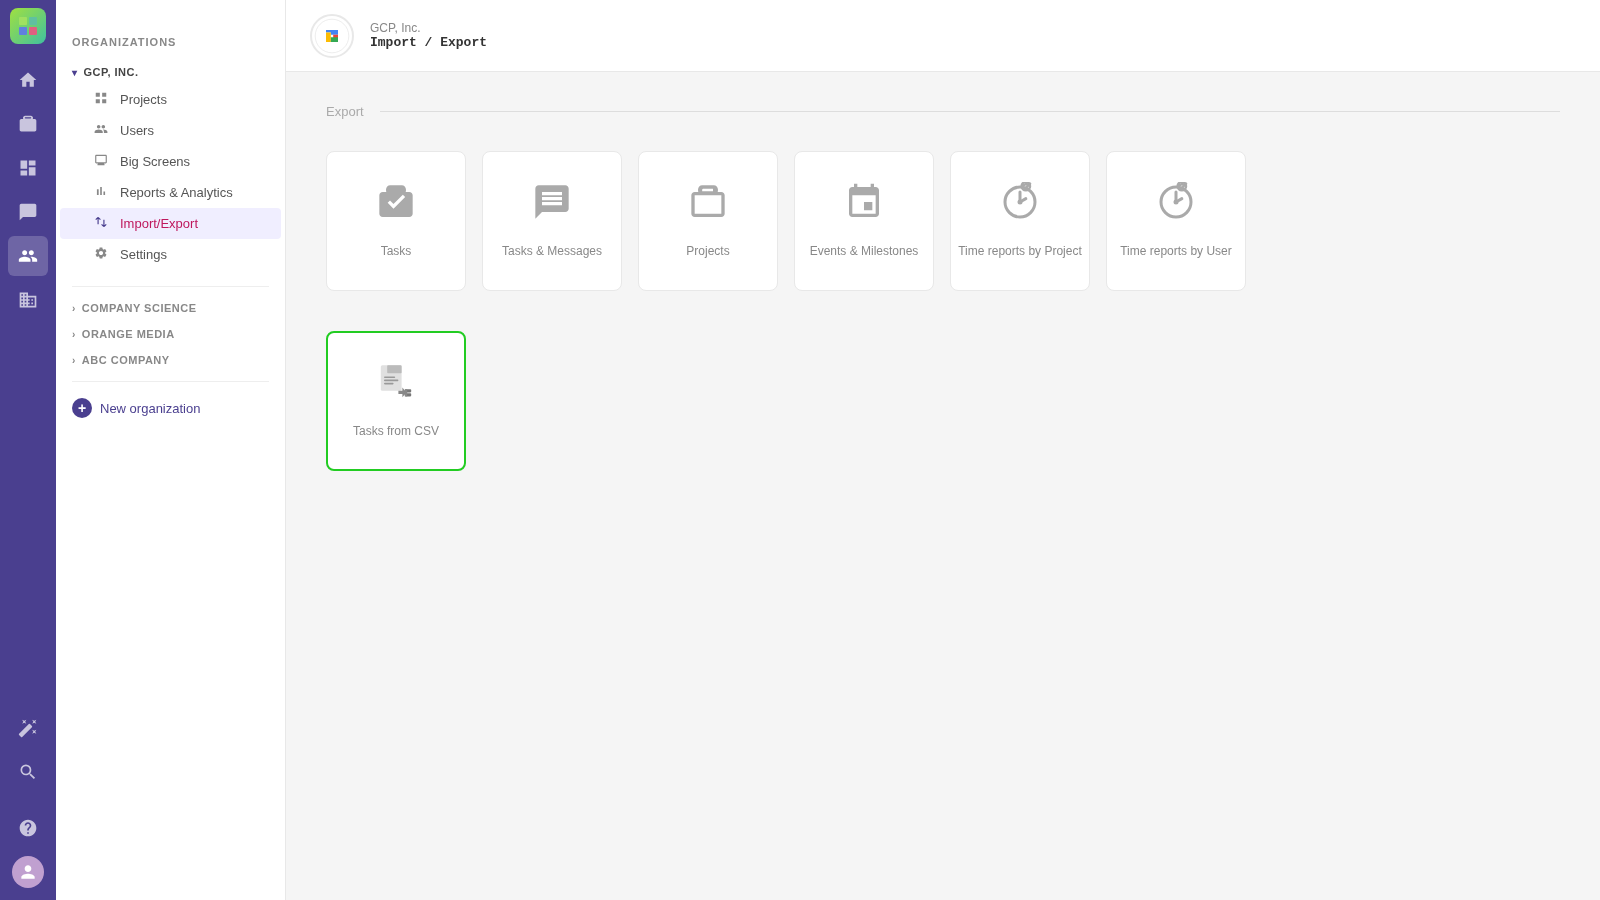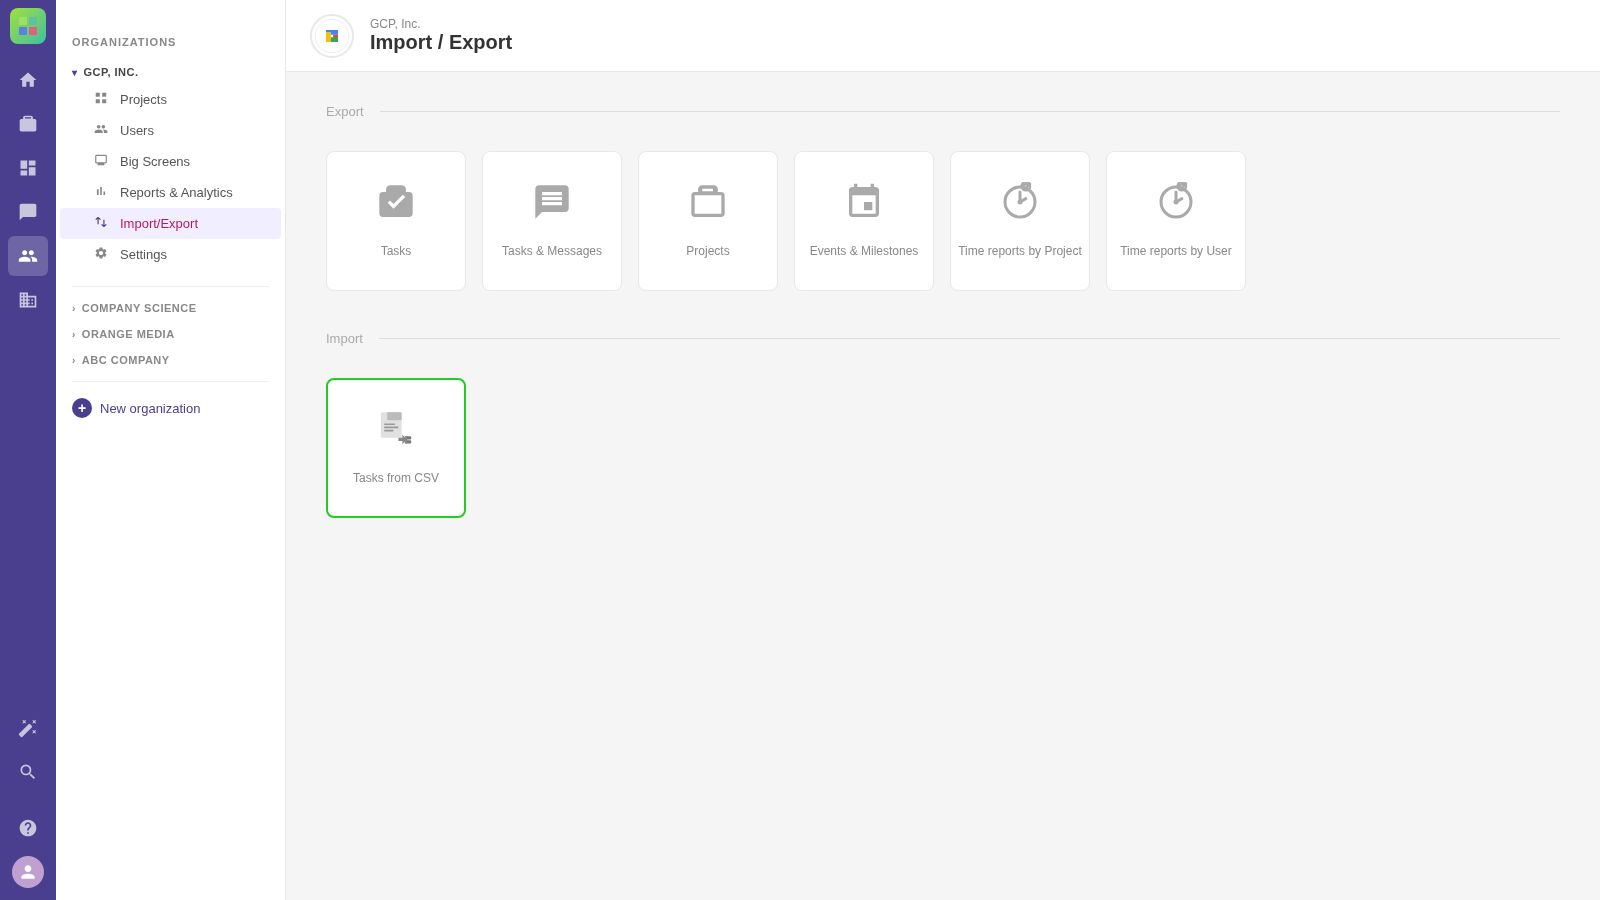--- a/index.html
+++ b/index.html
@@ -143,21 +143,21 @@
       overflow: hidden;
       border: 2px solid #e8e8e8;
       display: flex;
       align-items: center;
       justify-content: center;
       flex-shrink: 0;
     }
     .company-logo svg { width: 36px; height: 36px; }
     .topbar-title-area { display: flex; flex-direction: column; }
     .topbar-org { font-size: 12px; color: #888; }
-    .topbar-page { font-size: 20px; font-weight: 600; color: #333; }
+    .topbar-page { font-size: 13px; font-weight: 600; color: #333; font-family: Liberation Mono, monospace; }
 
     
     .content {
       flex: 1;
       overflow-y: auto;
       padding: 32px 40px;
       background: #f5f5f5;
     }
     .section-divider {
       display: flex;
@@ -451,24 +451,20 @@
             <path d="M16 3 L18 1 M14 2 L16 1" stroke="#aaa" stroke-width="1.5" stroke-linecap="round"></path>
             <circle cx="15.5" cy="2.5" r="2.5" stroke="#aaa" stroke-width="1.5" fill="none"></circle>
 
             <circle cx="12" cy="22" r="0" fill="none"></circle>
           </svg>
         </div>
         <span class="card-label">Time reports by User</span>
       </div>
     </div>
 
-    <div class="section-divider">
-      <span class="section-label">Import</span>
-      <div class="section-line"></div>
-    </div>
 
     <div class="cards-grid">
 
       <div class="card selected">
         <div class="card-icon">
           <svg viewBox="0 0 50 50" width="44" height="44">
 
             <rect x="6" y="4" width="26" height="32" rx="2" fill="#e0e0e0"></rect>
             <rect x="14" y="4" width="18" height="10" rx="1" fill="#bbb"></rect>
 

